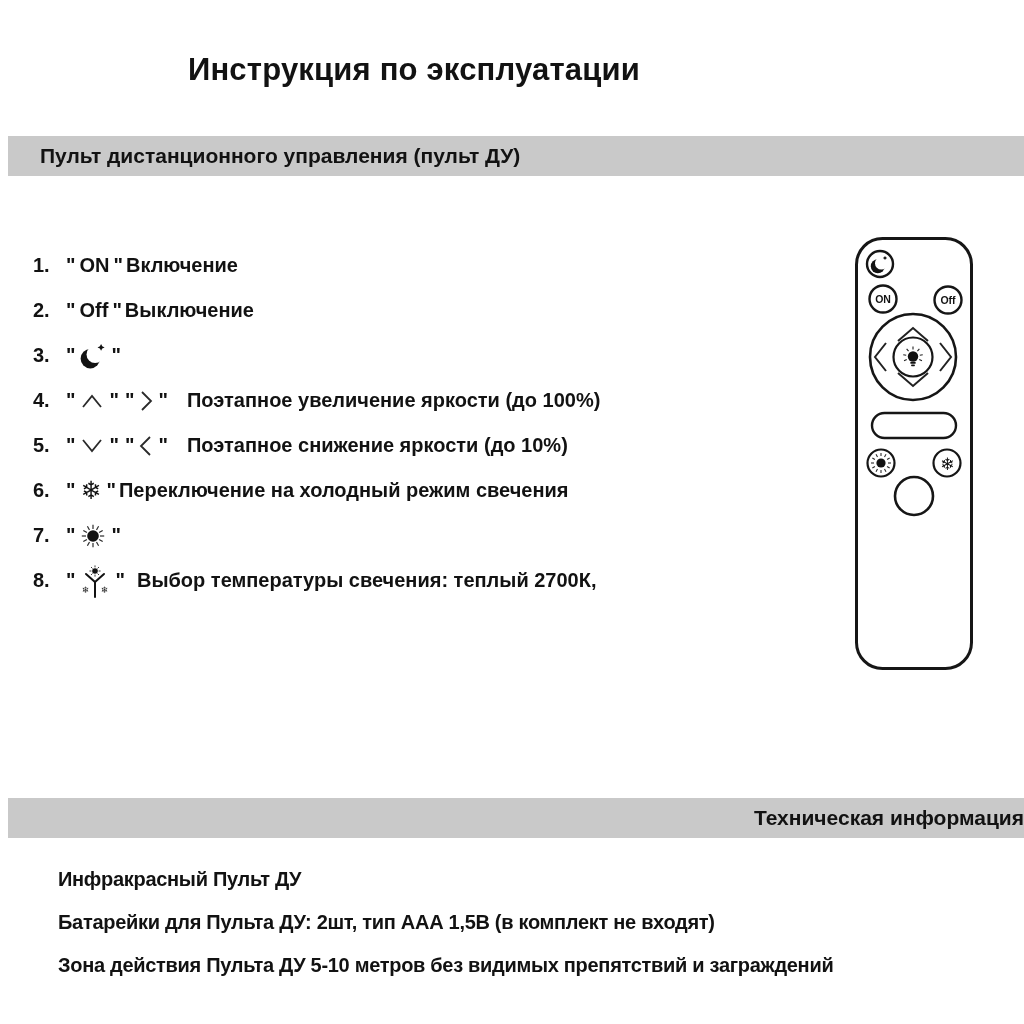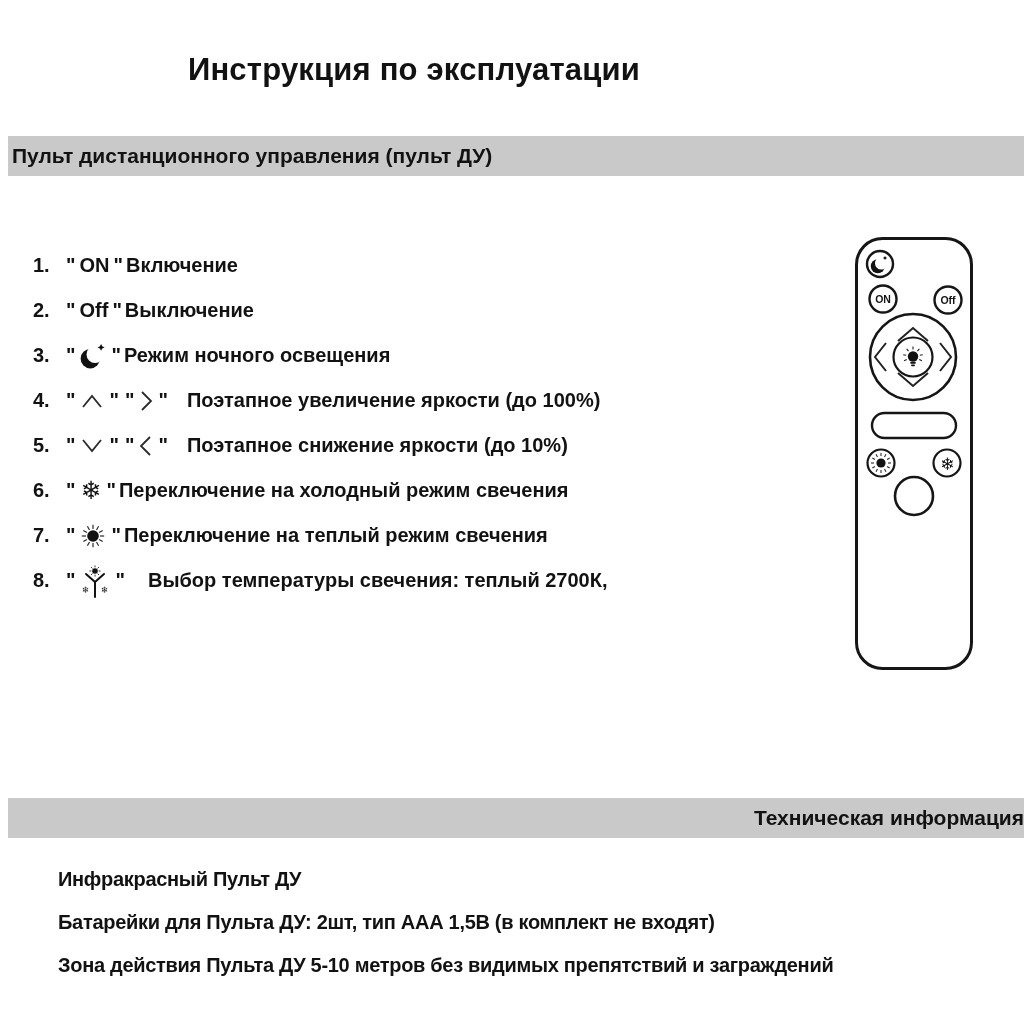--- a/index.html
+++ b/index.html
@@ -1,37 +1,37 @@
 <!DOCTYPE html>
 <html><head>
 <meta charset="utf-8">
 <style>
   html,body{margin:0;padding:0;background:#ffffff;}
   .page{position:relative;width:1024px;height:1024px;background:#ffffff;overflow:hidden;
         font-family:"Liberation Sans",sans-serif;color:#121212;}
   .title{position:absolute;top:52px;left:0;width:828px;text-align:center;
          font-size:31px;font-weight:700;letter-spacing:0.2px;}
   .bar{position:absolute;left:8px;right:0;height:40px;background:#c9c9c9;
-       display:flex;align-items:center;padding-left:4px;box-sizing:border-box;
+       display:flex;align-items:center;padding-left:32px;box-sizing:border-box;
        font-size:21px;font-weight:700;}
   .bar1{top:136px;}
   .bar2{top:798px;justify-content:flex-end;}
   .list{position:absolute;left:33px;top:243px;width:780px;}
   .li{display:flex;align-items:center;height:45px;font-size:20px;font-weight:700;white-space:nowrap;}
   .li .num{width:24px;margin-right:6px;}
   .q{margin:0 3px;}
   .sym{margin:0 1px;}
   .desc{}
   .desc.gap2{margin-left:16px;}
   .iconwrap{display:inline-flex;align-items:center;justify-content:center;margin:0 2px;}
   .snow-glyph{font-family:"DejaVu Sans",sans-serif;font-size:25px;line-height:1;margin:0 2px;}
   .li.wrap{height:auto;align-items:flex-start;}
   .li.wrap .num,.li.wrap .q{line-height:45px;height:45px;display:inline-block;}
   .li.wrap .iconwrap{margin-top:6px;}
-  .desc-col{margin-left:20px;margin-top:10px;display:flex;}
+  .desc-col{margin-left:9px;margin-top:10px;display:flex;}
   .desc-col span{line-height:25px;}
   .remote{position:absolute;left:855px;top:237px;}
   .tech{position:absolute;left:33px;top:858px;width:980px;margin-left:25px;}
   .tech-line{height:43px;line-height:43px;font-size:20px;font-weight:700;
              letter-spacing:-0.3px;white-space:nowrap;}
   svg{display:block;}
 </style>
 </head>
 <body>
 
@@ -65,21 +65,20 @@
       <span class="num">3.</span>
       <span class="q">"</span>
       <span class="iconwrap">
         <svg width="26" height="28" viewBox="0 0 24 26">
           <circle cx="9.5" cy="15.5" r="9" fill="#121212"></circle>
           <circle cx="14" cy="11.5" r="8" fill="#ffffff"></circle>
           <path d="M19.5 1.8 L20.6 4 22.8 5 20.6 6 19.5 8.2 18.4 6 16.2 5 18.4 4 Z" fill="#121212"></path>
         </svg>
       </span>
       <span class="q">"</span>
-      <span class="desc">Режим ночного освещения</span>
     </div>
 
     <div class="li">
       <span class="num">4.</span>
       <span class="q">"</span>
       <span class="iconwrap">
         <svg width="24" height="18" viewBox="0 0 24 18">
           <polyline points="3,15 12,4 21,15" fill="none" stroke="#2a2a2a" stroke-width="1.8"></polyline>
         </svg>
       </span>
@@ -137,21 +136,20 @@
             <line x1="13" y1="6" x2="13" y2="1.8" transform="rotate(210 13 13)"></line>
             <line x1="13" y1="6" x2="13" y2="1.8" transform="rotate(240 13 13)"></line>
             <line x1="13" y1="6" x2="13" y2="1.8" transform="rotate(270 13 13)"></line>
             <line x1="13" y1="6" x2="13" y2="1.8" transform="rotate(300 13 13)"></line>
             <line x1="13" y1="6" x2="13" y2="1.8" transform="rotate(330 13 13)"></line>
           </g>
           <circle cx="13" cy="13" r="5.8" fill="#121212"></circle>
         </svg>
       </span>
       <span class="q">"</span>
-      <span class="desc">Переключение на теплый режим свечения</span>
     </div>
 
     <div class="li wrap">
       <span class="num">8.</span>
       <span class="q">"</span>
       <span class="iconwrap">
         <svg width="30" height="36" viewBox="0 -2 30 36">
           <g stroke="#121212" stroke-width="2" stroke-linecap="round">
             <line x1="15" y1="16" x2="15" y2="31"></line>
             <line x1="15" y1="16" x2="6" y2="8"></line>

